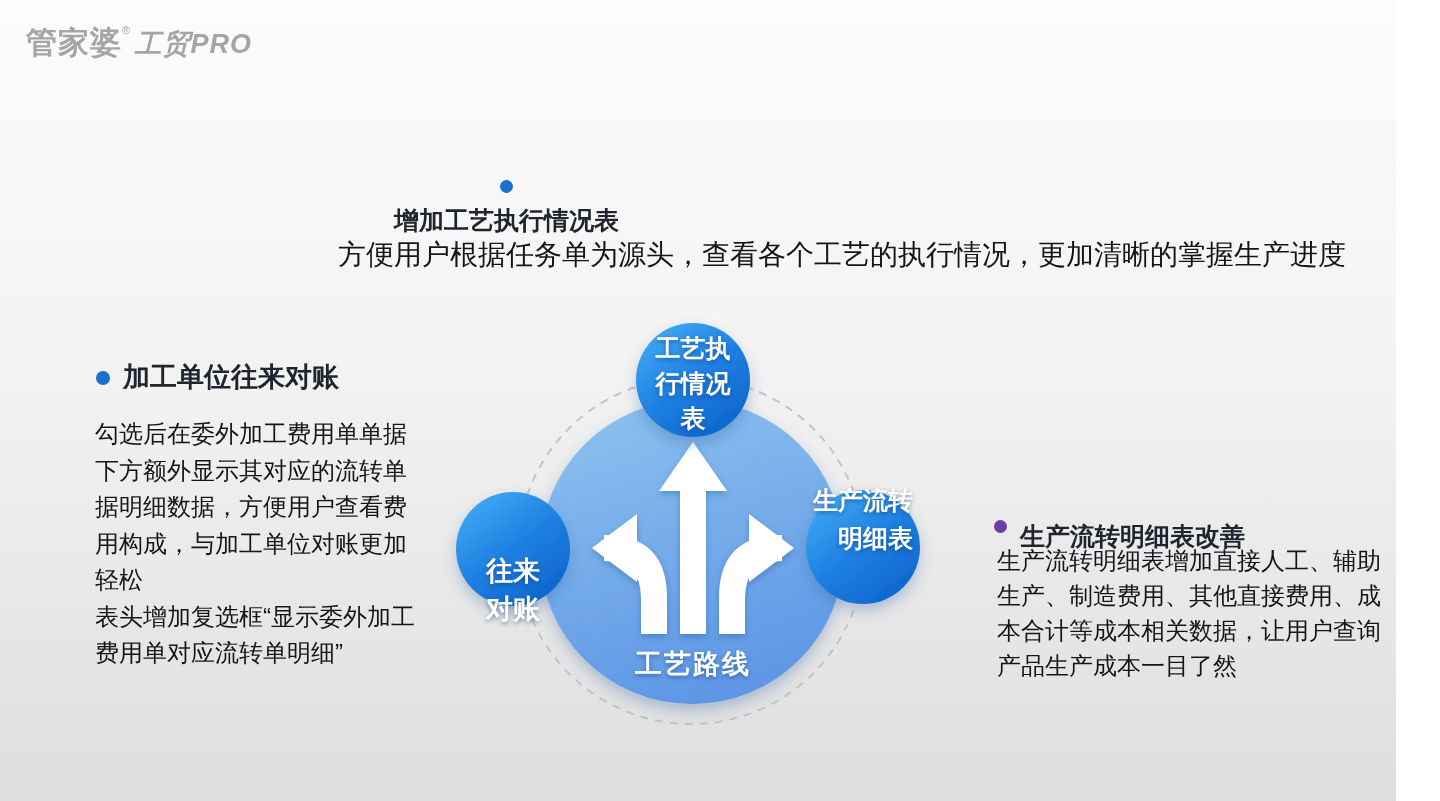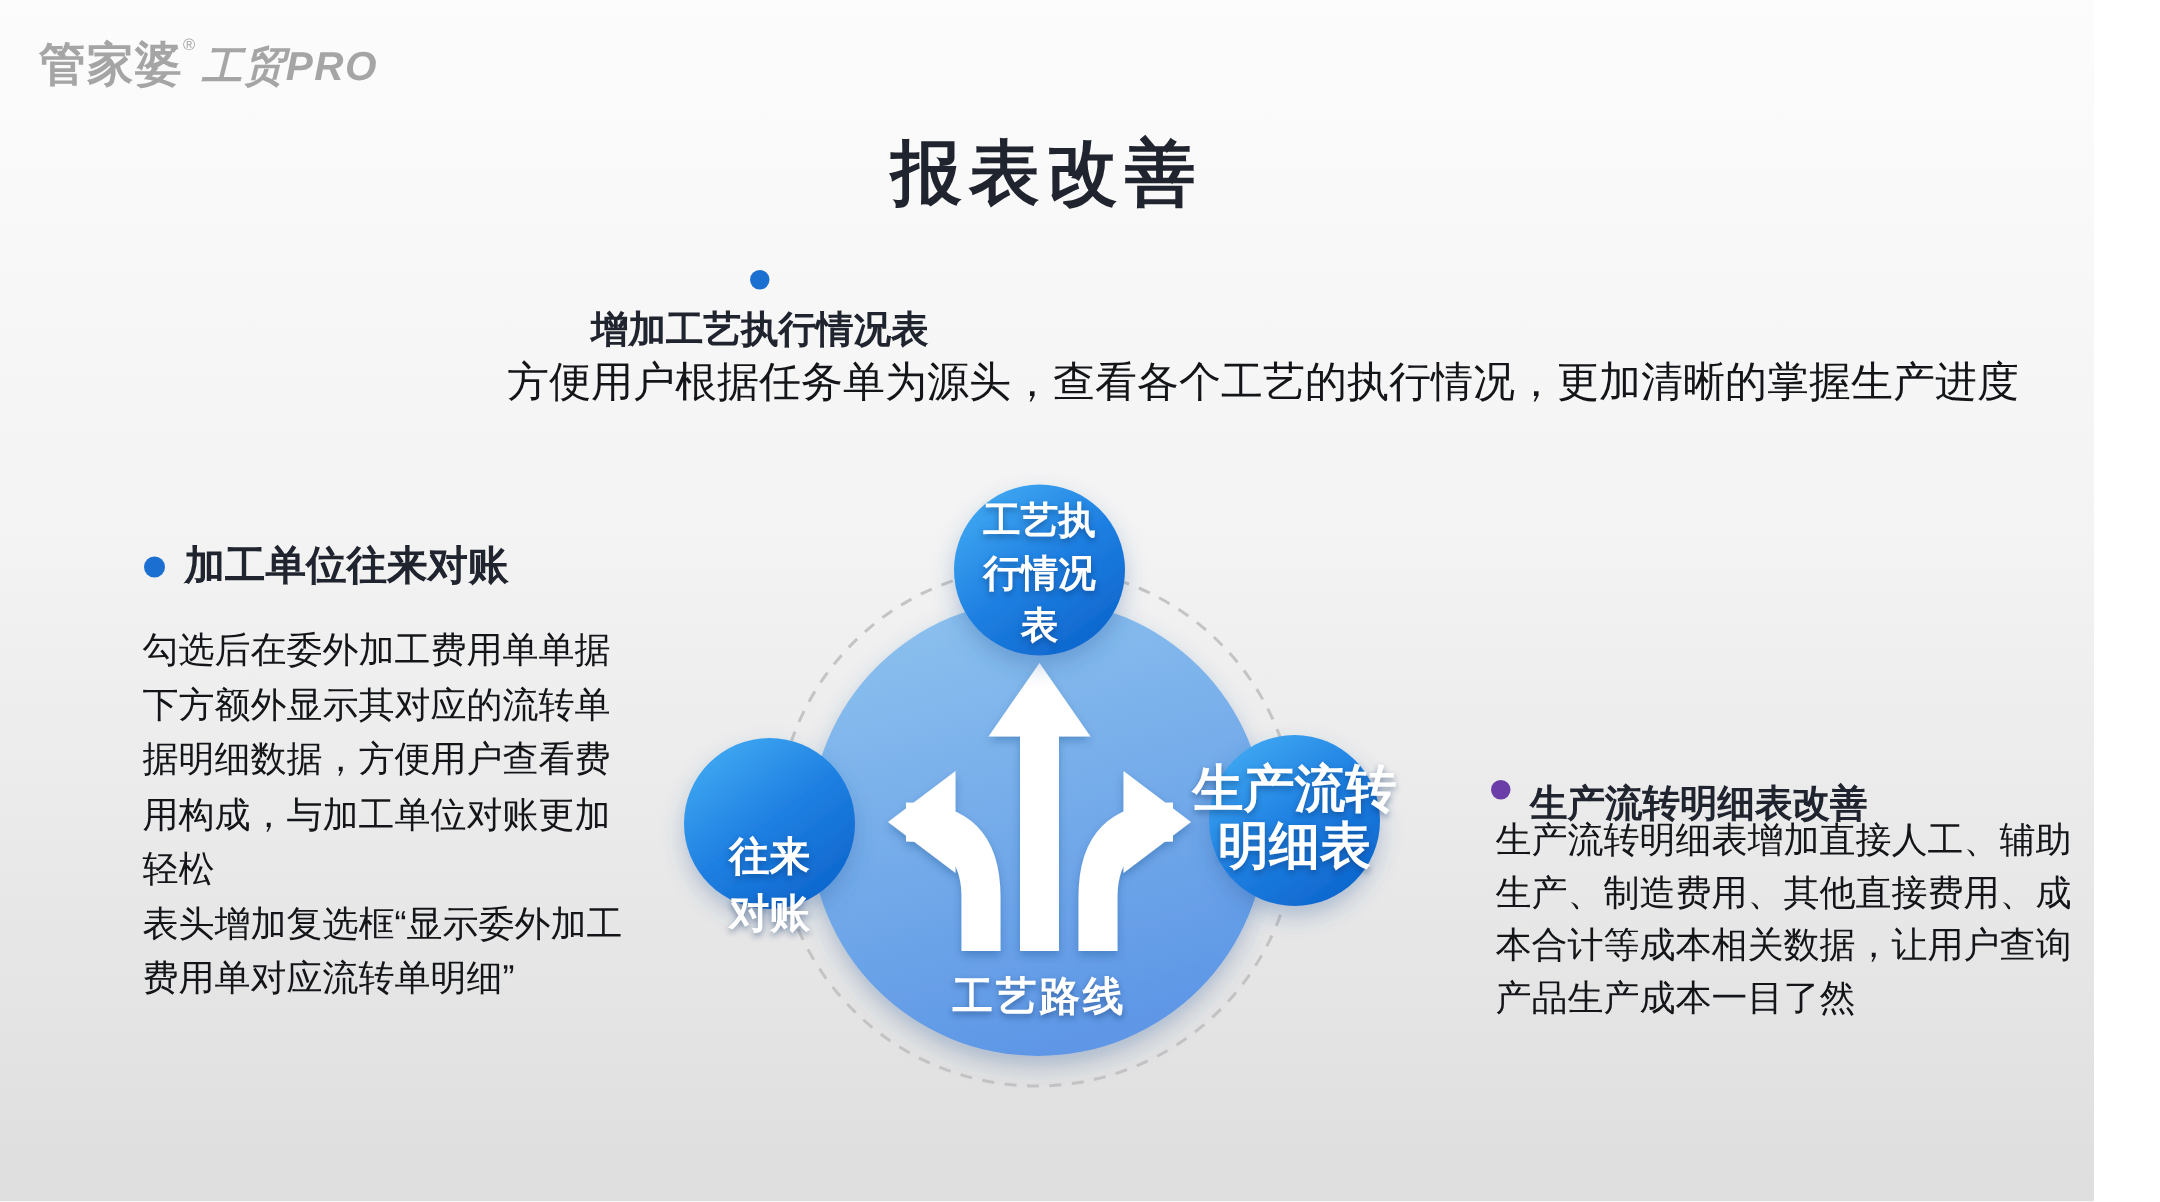--- a/index.html
+++ b/index.html
@@ -46,39 +46,38 @@
   .para-right{left:997px;top:543px;width:393px;line-height:35px;}
   
   .node-label{
     position:absolute;transform:translate(-50%,-50%);
     color:#fff;font-weight:700;text-align:center;
     text-shadow:0 2px 4px rgba(8,45,95,.45);
     white-space:nowrap;
   }
   .node-top{left:693px;top:383px;font-size:25px;line-height:35px;}
   .node-left{left:513px;top:557px;font-size:27px;line-height:38px;margin-top:33px;}
-  .node-right{left:863px;top:545px;font-size:34px;line-height:38px;}
+  .node-right{left:863px;top:519px;font-size:25px;line-height:38px;text-align:right;}
   .route-label{
     position:absolute;left:693px;top:664px;transform:translate(-50%,-50%);
     color:#fff;font-weight:700;font-size:27px;letter-spacing:2px;
     text-shadow:0 2px 4px rgba(8,45,95,.45);white-space:nowrap;
   }
   svg.diagram{position:absolute;left:0;top:0;pointer-events:none;}
 </style>
 </head>
 <body>
 
 <div class="slide">
 
   <div class="logo">
     <span class="brand">管家婆</span><span class="reg">®</span>
     <span class="product">工贸PRO</span>
   </div>
 
-  <div class="title">报表改善</div>
 
   <div class="bullet-row row-top">
     <span class="dot blue"></span>
     <span class="h">增加工艺执行情况表</span>
   </div>
   <div class="desc">方便用户根据任务单为源头，查看各个工艺的执行情况，更加清晰的掌握生产进度</div>
 
   <div class="bullet-row row-left">
     <span class="dot blue"></span>
     <span class="h">加工单位往来对账</span>

